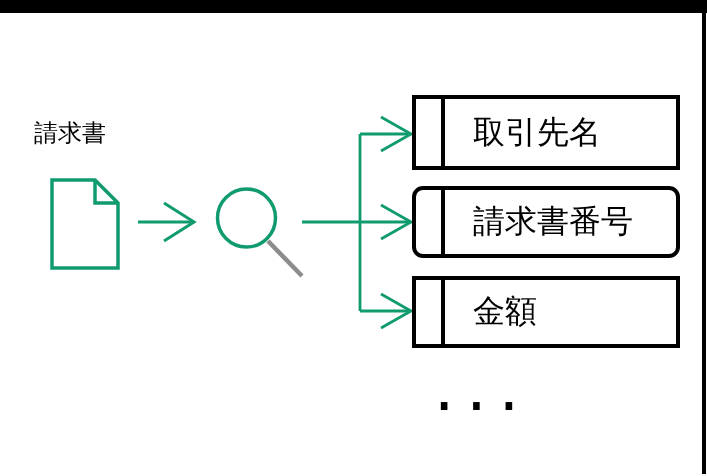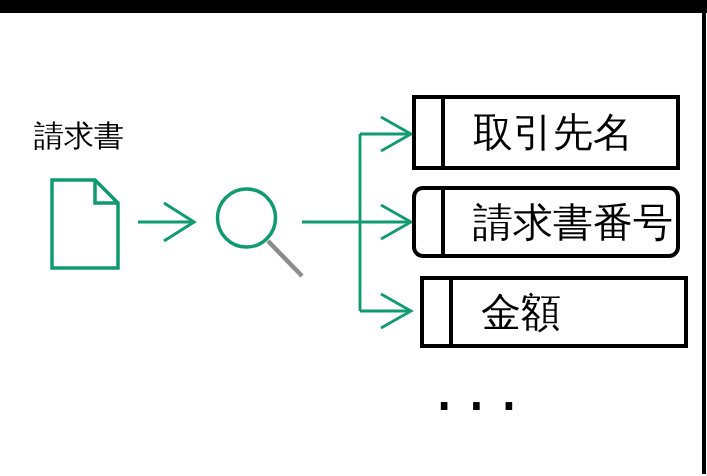--- a/index.html
+++ b/index.html
@@ -17,46 +17,46 @@
     width: 707px; height: 13px;
     background: var(--ink, #000);
   }
   .frame-right-bar {
     position: absolute; left: 702px; top: 0;
     width: 4px; height: 474px;
     background: var(--ink, #000);
   }
   .source-label {
     position: absolute; left: 34px; top: 119px;
-    font-size: 30px; line-height: 1.15;
+    font-size: 24px; line-height: 1.15;
     color: var(--ink, #000);
     white-space: nowrap;
   }
   .doc-icon { position: absolute; left: 48px; top: 176px; }
   .arrow-icon { position: absolute; left: 134px; top: 198px; }
   .magnifier-icon { position: absolute; left: 212px; top: 184px; }
   .connector-svg { position: absolute; left: 296px; top: 108px; }
   .field-box {
     position: absolute; left: 412px;
     width: 268px;
     border: 4px solid var(--ink, #000);
     background: #fff;
     display: flex; align-items: center;
   }
   .field-box-1 { top: 95px;  height: 75px; }
   .field-box-2 { top: 186px; height: 72px; border-radius: 11px; }
-  .field-box-3 { top: 276px; height: 72px; margin-left: 8px; }
+  .field-box-3 { top: 276px; height: 72px; }
   .field-divider {
     position: absolute; left: 25px; top: 0;
     width: 4px; height: 100%;
     background: var(--ink, #000);
   }
   .field-label {
     padding-left: 57px;
-    font-size: 40px;
+    font-size: 32px;
     color: var(--ink, #000);
     white-space: nowrap;
   }
   .ellipsis {
     position: absolute; left: 434px; top: 356px;
     font-family: "DejaVu Sans", sans-serif;
     font-size: 64px; line-height: 1;
     letter-spacing: 12px;
     color: var(--ink, #000);
   }

